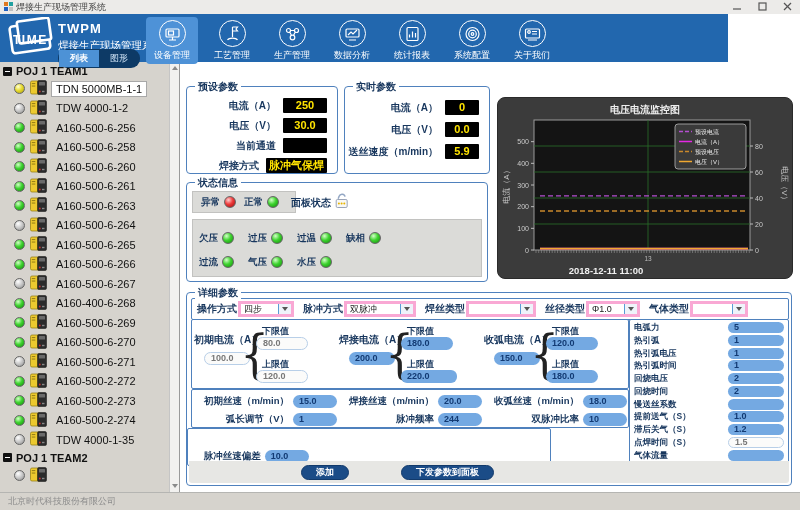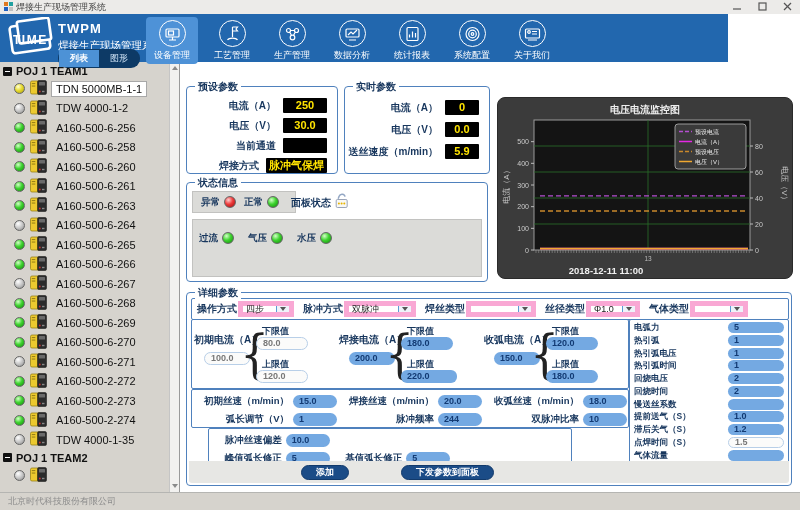--- a/index.html
+++ b/index.html
@@ -55,21 +55,21 @@
   
   .graybox{background:#dbdbd8;border:1px solid #c2c2c0}
   .sitem{display:inline-flex;align-items:center;margin-right:14px}
   .sitem .plabel{margin-right:4px;font-size:9.5px}
   
   .chart-panel{position:absolute;left:497px;top:97px;width:296px;height:182px;background:#3b3b3b;border-radius:8px;border:1px solid #2a2a2a}
   
   .subbox{position:absolute;border:1px solid #4f81bd;border-radius:2px;background:#fff}
   .ddg{display:inline-flex;align-items:center;margin-right:9px}
   .ddg .plabel{margin-right:1px}
-  .dd{display:inline-flex;height:16px;border:5px solid #f9a8d4;background:#fff;align-items:center;cursor:pointer}
+  .dd{display:inline-flex;height:16px;border:3px solid #f9a8d4;background:#fff;align-items:center;cursor:pointer}
   .dd-val{font-size:9px;color:#222;padding-left:3px;overflow:hidden;white-space:nowrap;flex:1}
   .dd-btn{width:13px;height:100%;border-left:1px solid #5b9bd5;background:#eef3fa;display:flex;align-items:center;justify-content:center}
   .dd-btn::after{content:"";border-left:3px solid transparent;border-right:3px solid transparent;border-top:4px solid #555}
   .pill{display:inline-block;height:13px;line-height:13px;border-radius:7px;background:#74a9e2;color:#123a73;font-size:9px;font-weight:bold;padding-left:6px;overflow:hidden;white-space:nowrap;cursor:text}
   .pill.white{background:#fbfbfa;border:1px solid #b8cfe8;color:#777;line-height:11px}
   .cgroup{position:absolute;width:145px;height:64px}
   .cgroup .g-label{position:absolute;left:0;top:10px}
   .cgroup .g-val{position:absolute;left:10px;top:29px;width:46px}
   .cgroup .brace{position:absolute;left:46px;top:-2px;height:66px;font-family:"DejaVu Serif",serif;font-size:46px;line-height:66px;color:#222;transform:scaleY(1.15)}
   .cgroup .brace::before{content:"{"}
@@ -364,21 +364,21 @@
         <span class="led green"></span>
         <span><svg width="17" height="15" viewBox="0 0 17 15" style="flex:none;margin-right:5px">
             <rect x="0.5" y="1" width="10" height="13" rx="1.5" fill="#ecc92f" stroke="#9a8316" stroke-width="0.8"></rect>
             <rect x="1.8" y="3" width="3.5" height="1.1" fill="#9a8316"></rect>
             <rect x="1.8" y="5.5" width="3.5" height="1.1" fill="#9a8316"></rect>
             <rect x="7.5" y="0.5" width="9" height="14" rx="1.5" fill="#2b2b2b" stroke="#111" stroke-width="0.5"></rect>
             <rect x="9" y="2" width="6" height="3.5" rx="0.5" fill="#6a6a6a"></rect>
             <circle cx="9.8" cy="11.5" r="0.9" fill="#d03030"></circle>
             <rect x="12" y="10.8" width="2.5" height="1.4" fill="#888"></rect>
           </svg></span>
-        <span class="dname">A160-500-6-268</span>
+        <span class="dname">A160-400-6-268</span>
       </div>
       <div class="drow">
         <span class="led green"></span>
         <span><svg width="17" height="15" viewBox="0 0 17 15" style="flex:none;margin-right:5px">
             <rect x="0.5" y="1" width="10" height="13" rx="1.5" fill="#ecc92f" stroke="#9a8316" stroke-width="0.8"></rect>
             <rect x="1.8" y="3" width="3.5" height="1.1" fill="#9a8316"></rect>
             <rect x="1.8" y="5.5" width="3.5" height="1.1" fill="#9a8316"></rect>
             <rect x="7.5" y="0.5" width="9" height="14" rx="1.5" fill="#2b2b2b" stroke="#111" stroke-width="0.5"></rect>
             <rect x="9" y="2" width="6" height="3.5" rx="0.5" fill="#6a6a6a"></rect>
             <circle cx="9.8" cy="11.5" r="0.9" fill="#d03030"></circle>
@@ -544,20 +544,38 @@
     </div>
   <span class="plabel" style="position:absolute;left:104px;top:13px">面板状态</span>
   <span style="position:absolute;left:146px;top:9px" id="lock-slot"><svg width="18" height="17" viewBox="0 0 18 17">
         <path d="M6 8V5.2a3.1 3.1 0 0 1 5.8-1.5" fill="none" stroke="#93a7c4" stroke-width="1.5" transform="rotate(20 9 5)"></path>
         <rect x="3.2" y="7.5" width="11" height="8" rx="1.3" fill="#f8f8f4" stroke="#8f9ab0" stroke-width="0.9"></rect>
         <circle cx="5.9" cy="11.5" r="1" fill="#e8b400"></circle>
         <circle cx="8.6" cy="11.5" r="1" fill="#e8b400"></circle>
         <circle cx="11.3" cy="11.5" r="1" fill="#e8b400"></circle>
       </svg></span>
   <div class="graybox" id="alarm-box" style="position:absolute;left:5px;top:36px;width:290px;height:58px;padding:6px 0 0 6px">
+      <div style="height: 24px; display: flex; align-items: center;">
+        <span class="sitem">
+          <span class="plabel">欠压</span>
+          <span class="led green"></span>
+        </span>
+        <span class="sitem">
+          <span class="plabel">过压</span>
+          <span class="led green"></span>
+        </span>
+        <span class="sitem">
+          <span class="plabel">过温</span>
+          <span class="led green"></span>
+        </span>
+        <span class="sitem">
+          <span class="plabel">缺相</span>
+          <span class="led green"></span>
+        </span>
+      </div>
       <div style="height: 24px; display: flex; align-items: center;">
         <span class="sitem">
           <span class="plabel">过流</span>
           <span class="led green"></span>
         </span>
         <span class="sitem">
           <span class="plabel">气压</span>
           <span class="led green"></span>
         </span>
         <span class="sitem">
@@ -788,21 +806,21 @@
         <span class="col">
           <span class="plabel">脉冲频率</span>
           <span class="pill" style="width: 44px;">244</span>
         </span>
         <span class="col">
           <span class="plabel">双脉冲比率</span>
           <span class="pill" style="width: 44px;">10</span>
         </span>
       </div>
     </div>
-  <div class="subbox" id="cor-box" style="left:21px;top:135px;width:364px;height:38px;padding-top:2px">
+  <div class="subbox" id="cor-box" style="left:0;top:135px;width:364px;height:38px;padding-top:18px">
       <div class="grid3">
         <span class="col">
           <span class="plabel">脉冲丝速偏差</span>
           <span class="pill" style="width: 44px;">10.0</span>
         </span>
         <span class="col"></span>
         <span class="col"></span>
       </div>
       <div class="grid3">
         <span class="col">

